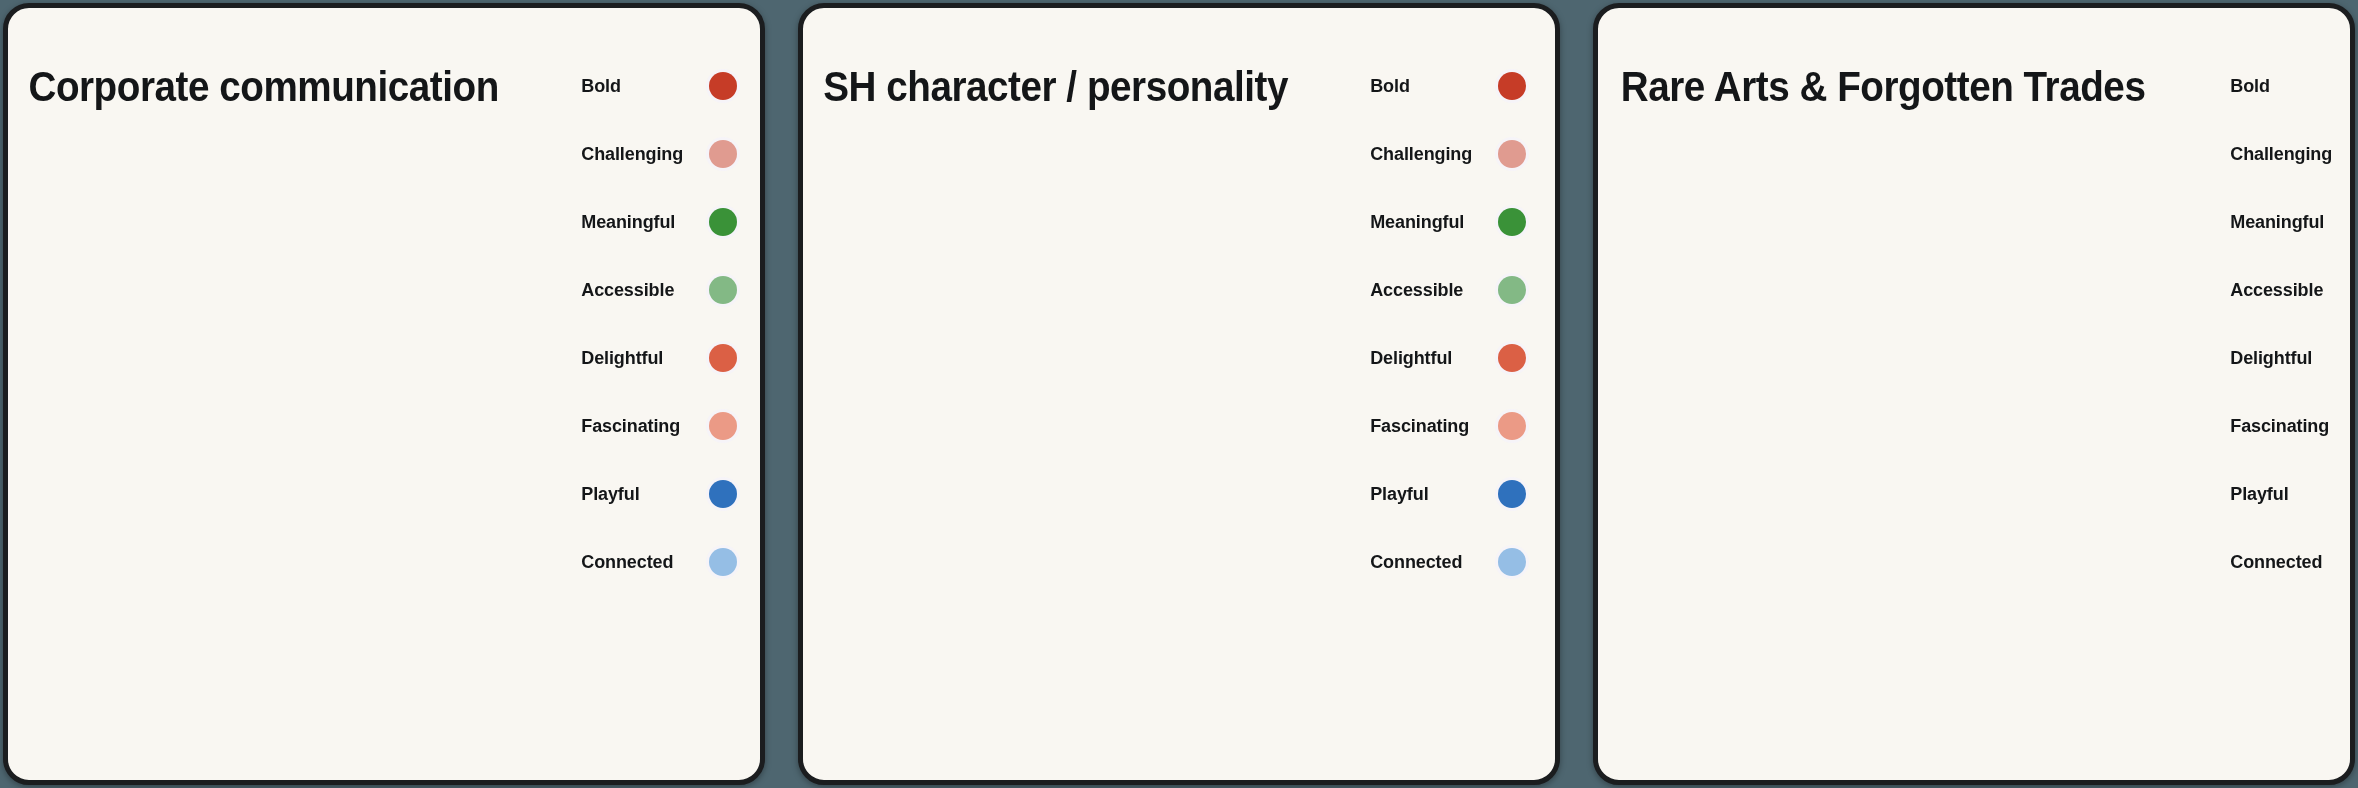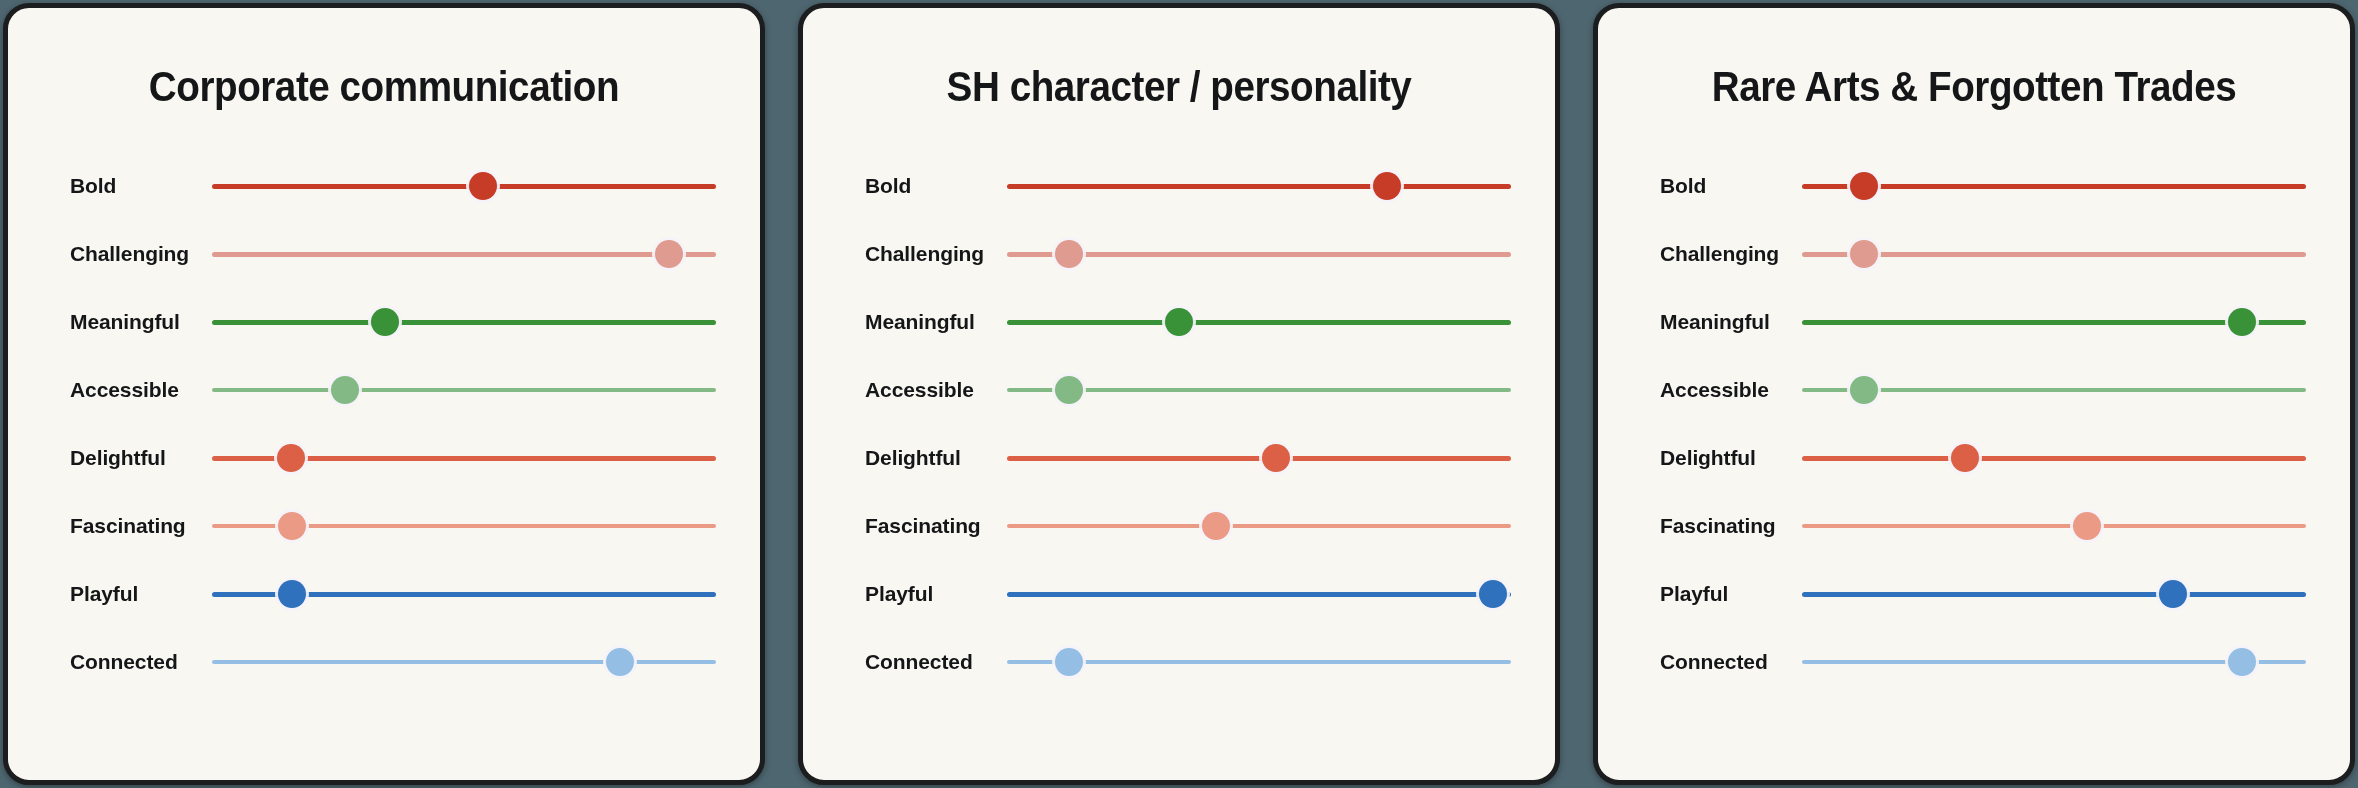--- a/index.html
+++ b/index.html
@@ -22,21 +22,21 @@
 
   .card {
     flex: 1 1 0;
     background: #f9f7f2;
     border: 5px solid #1b1d1f;
     border-radius: 26px;
     position: relative;
     overflow: hidden;
     box-shadow: 0 2px 6px rgba(0,0,0,0.35);
     display: flex;
-    flex-direction: column;
+    flex-direction: row;
   }
 
   .card-title {
     text-align: center;
     font-family: "Liberation Sans", sans-serif;
     font-weight: bold;
     font-size: 42px;
     line-height: 1;
     letter-spacing: -0.5px;
     color: #141618;
@@ -56,21 +56,21 @@
     height: 68px;
     display: flex;
     align-items: center;
     padding-left: 62px;
     padding-right: 44px;
   }
 
   .slider-label {
     width: 142px;
     flex: 0 0 142px;
-    font-size: 21px;
+    font-size: 18px;
     font-weight: bold;
     color: #141618;
     letter-spacing: -0.1px;
     white-space: nowrap;
   }
 
   .slider-track-wrap {
     flex: 1 1 auto;
     position: relative;
     height: 30px;

